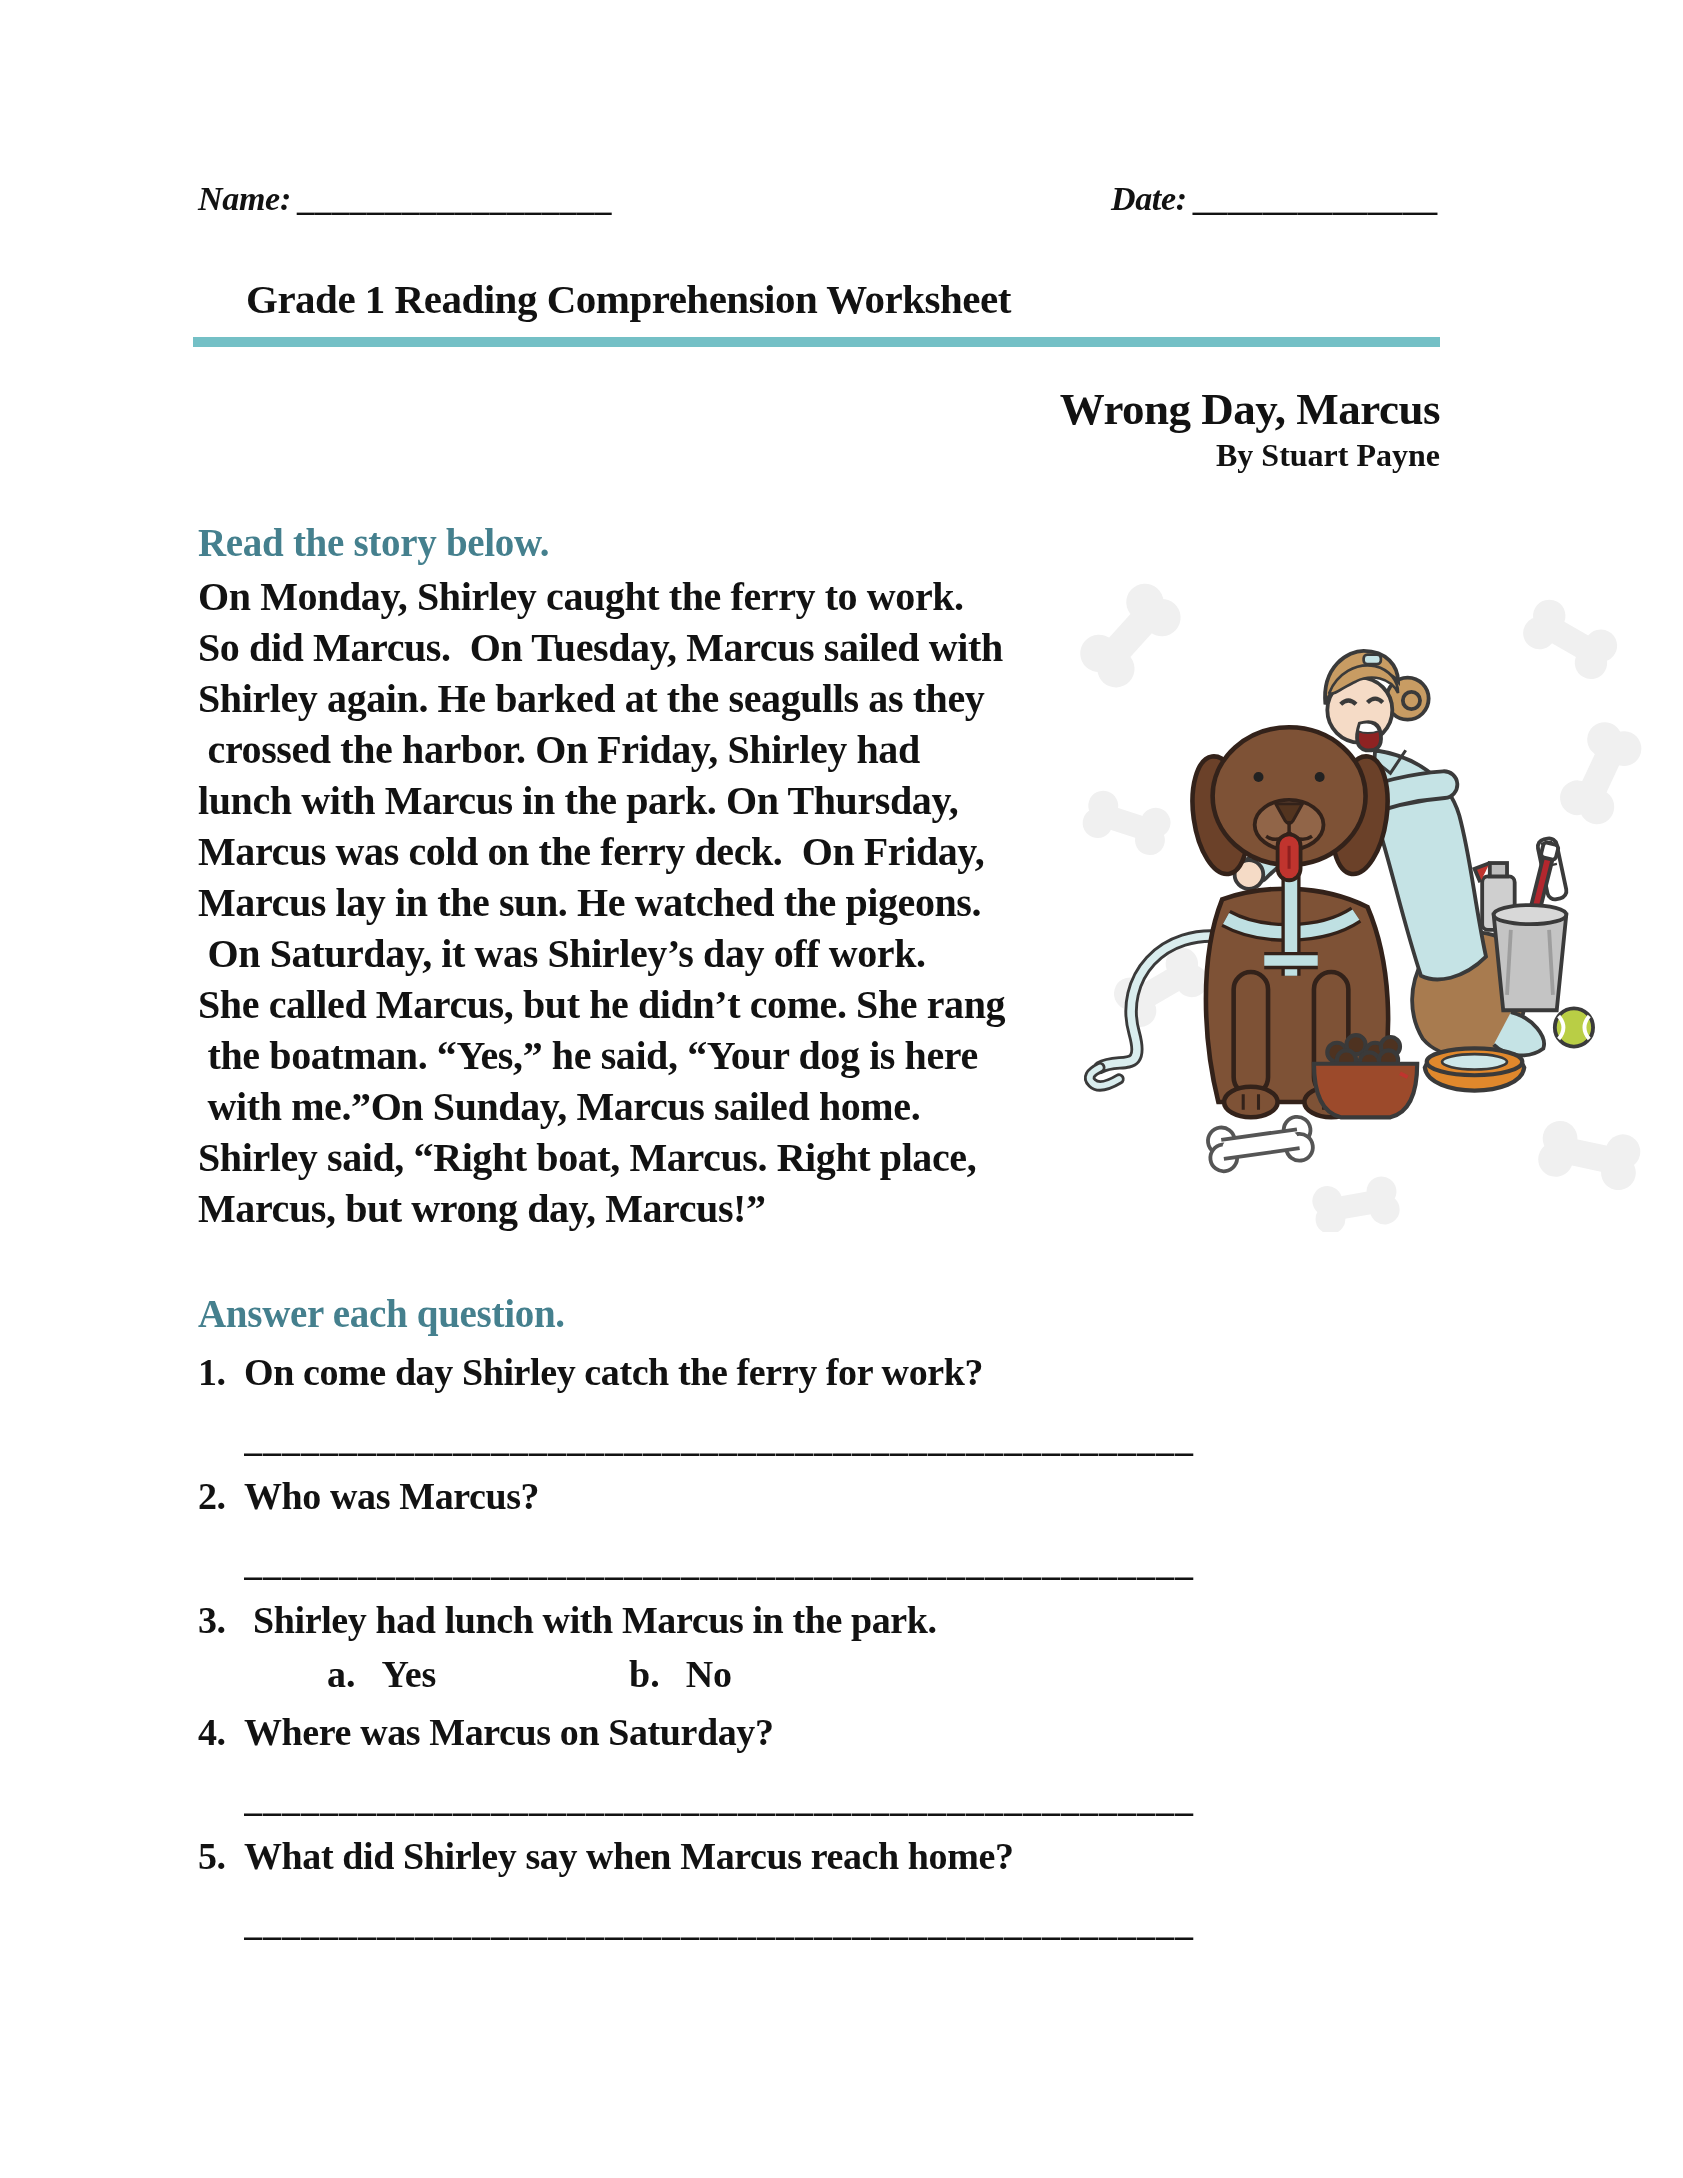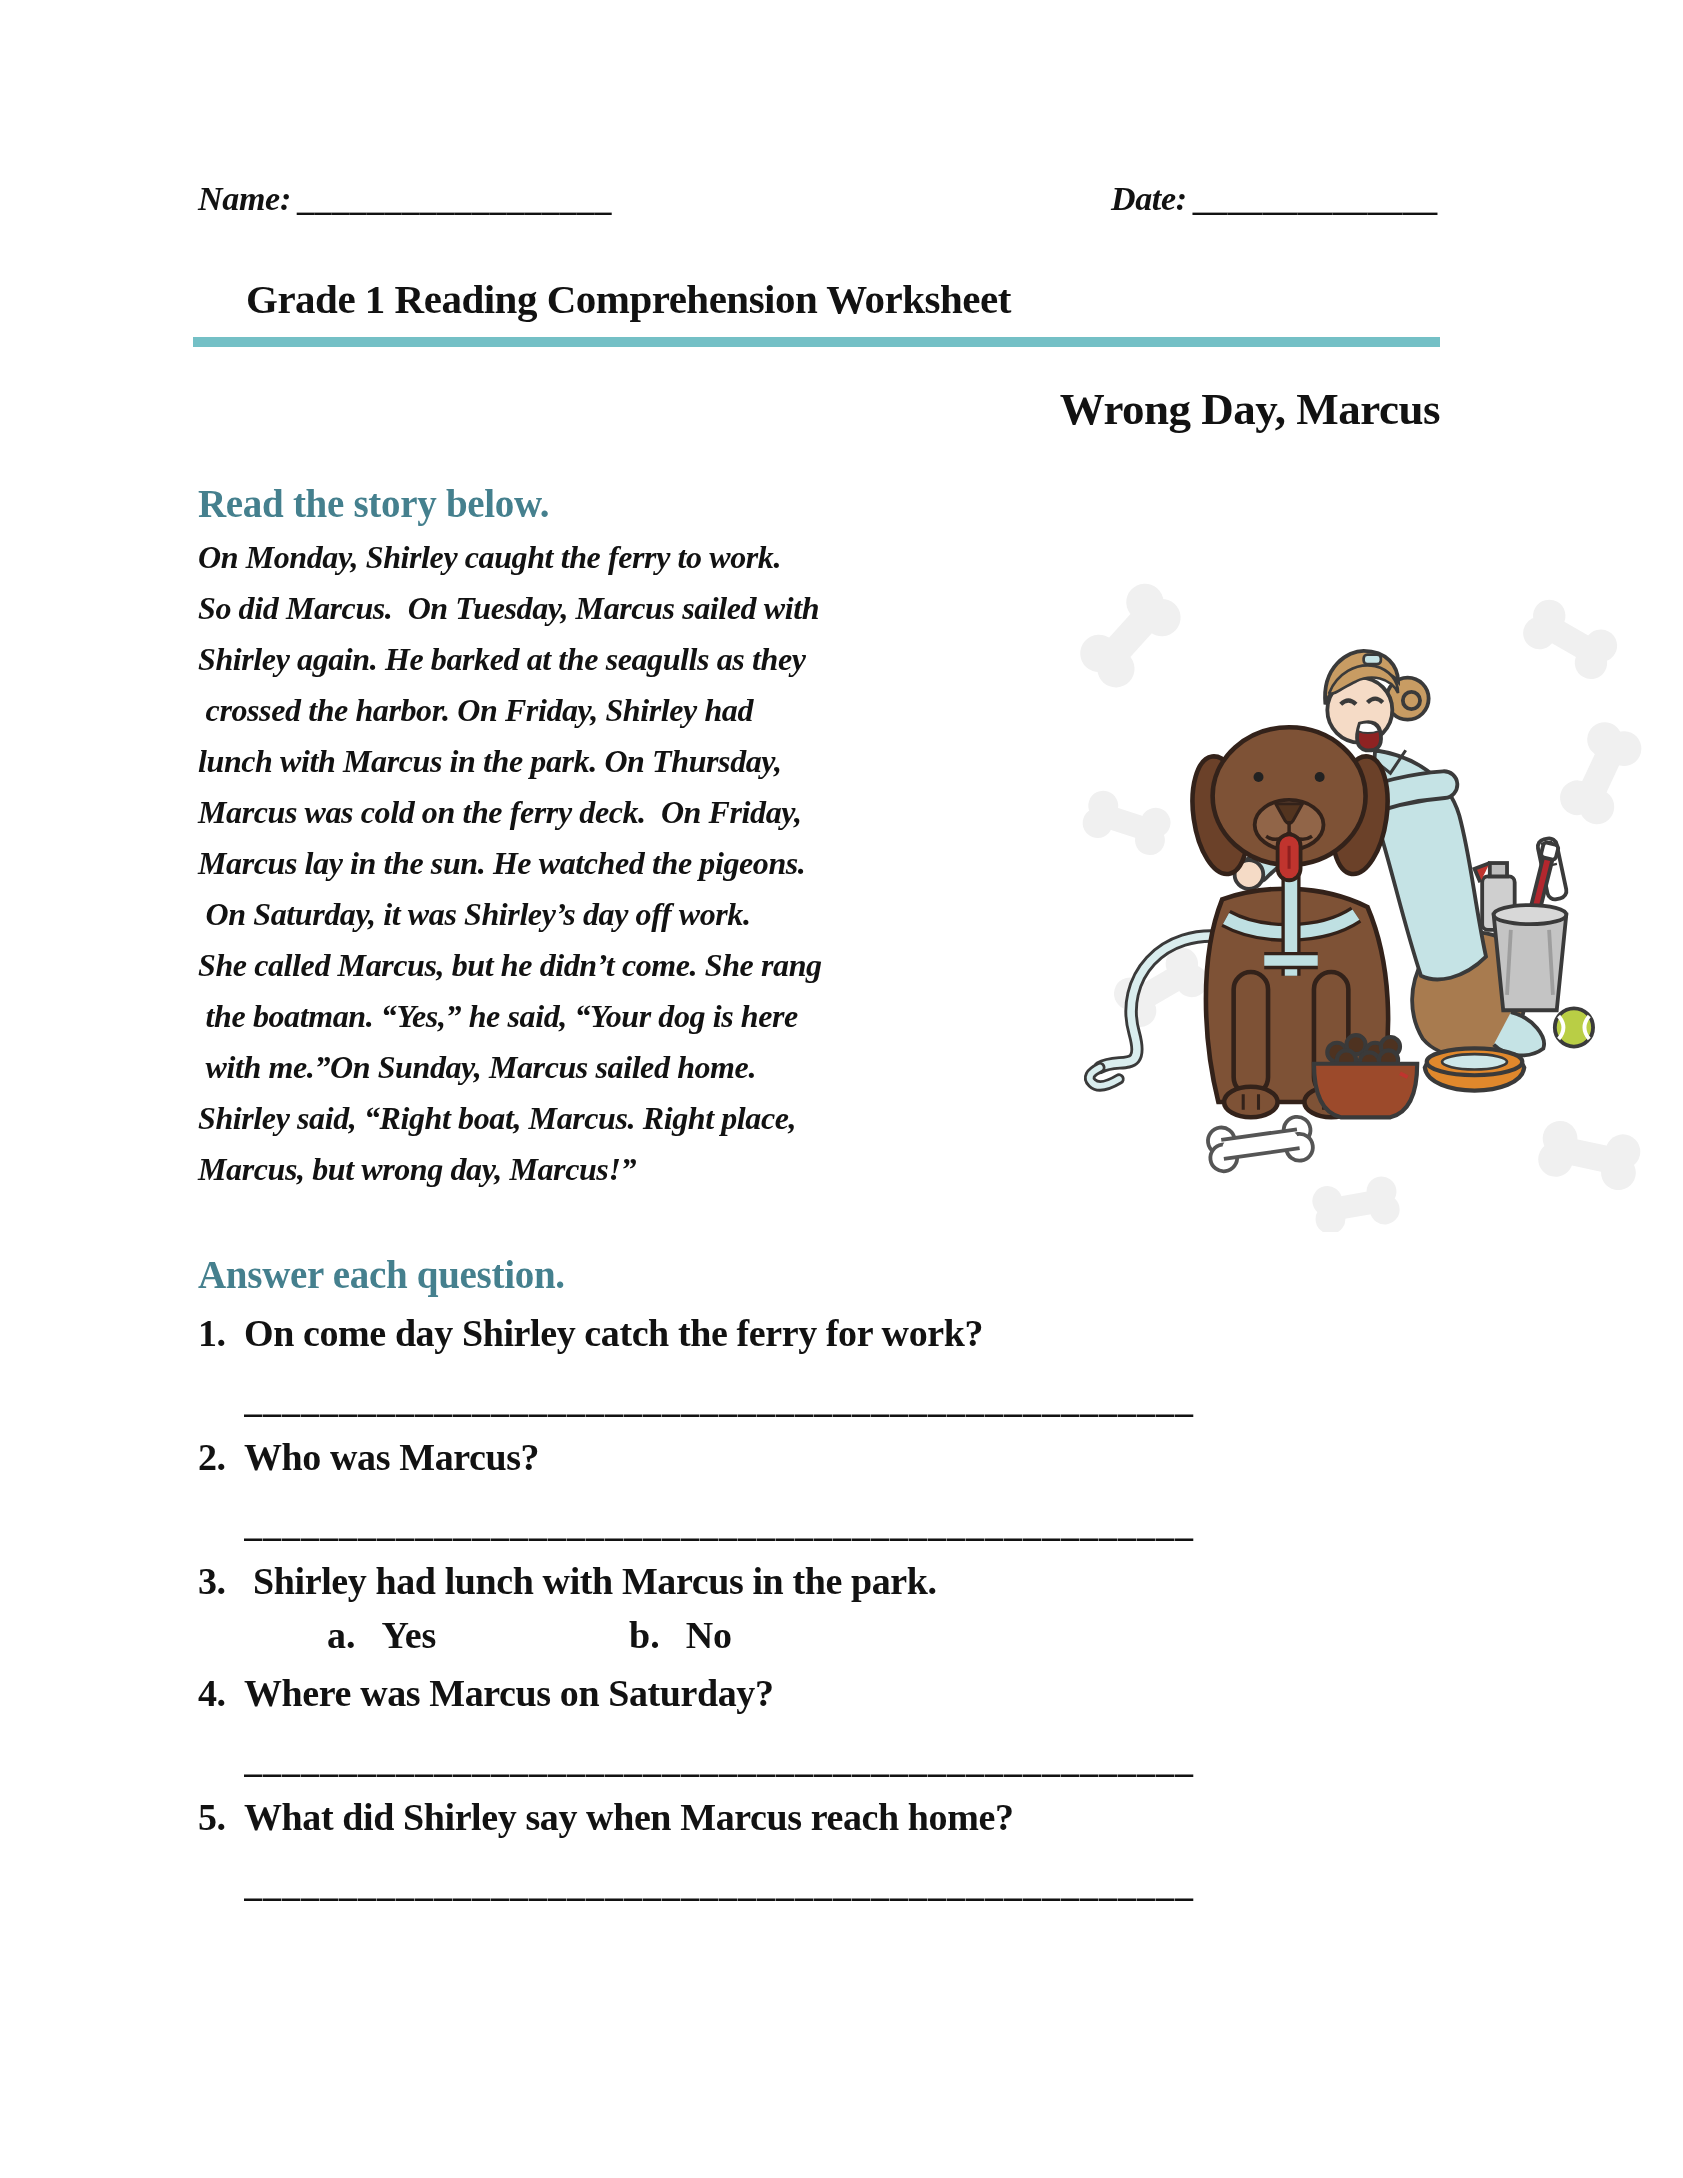--- a/index.html
+++ b/index.html
@@ -26,21 +26,21 @@
   .divider { margin-top:14px; height:10px; width:1247px; margin-left:-5px; background:#74C0C6; }
 
   .title-block { margin-top:36px; text-align:right; }
   .doc-title { font-size:45px; letter-spacing:-0.5px; }
   .byline { font-size:32px; margin-top:2px; }
 
   .teal-instr { color:#45808E; font-size:39px; letter-spacing:-0.3px; }
   .read-instr { margin-top:46px; }
   .answer-instr { margin-top:57px; }
 
-  .story { margin-top:6px; font-size:32px; line-height:51px; letter-spacing:-0.4px;font-style:italic; }
+  .story { margin-top:6px; font-size:40px; line-height:51px; letter-spacing:-0.4px; }
   .story-line { white-space:pre; }
 
   .question { display:flex; font-size:38px; letter-spacing:-0.4px; margin-top:14px; }
   .q-num { width:46px; flex-shrink:0; }
   .q-text { white-space:pre; }
   .blank-row { font-size:36px; margin:24px 0 12px 46px; letter-spacing:1px; white-space:nowrap; overflow:hidden; max-width:990px; }
   .options-row { display:flex; font-size:38px; margin:10px 0 6px 129px; }
   .option { display:flex; }
   .option-a { width:302px; }
   .opt-letter { margin-right:26px; }
@@ -59,20 +59,21 @@
   <div class="name-row">
     <div class="field"><span>Name:</span> <span class="blank">__________________</span></div>
     <div class="field"><span>Date:</span> <span class="blank">______________</span></div>
   </div>
 
   <div class="ws-heading">Grade 1 Reading Comprehension Worksheet</div>
   <div class="divider"></div>
 
   <div class="title-block">
     <div class="doc-title">Wrong Day, Marcus</div>
+    <div class="byline">By Stuart Payne</div>
   </div>
 
   <div class="teal-instr read-instr">Read the story below.</div>
 
   <div class="story">
     <div class="story-line">On Monday, Shirley caught the ferry to work.</div>
     <div class="story-line">So did Marcus.  On Tuesday, Marcus sailed with</div>
     <div class="story-line">Shirley again. He barked at the seagulls as they</div>
     <div class="story-line"> crossed the harbor. On Friday, Shirley had</div>
     <div class="story-line">lunch with Marcus in the park. On Thursday,</div>

